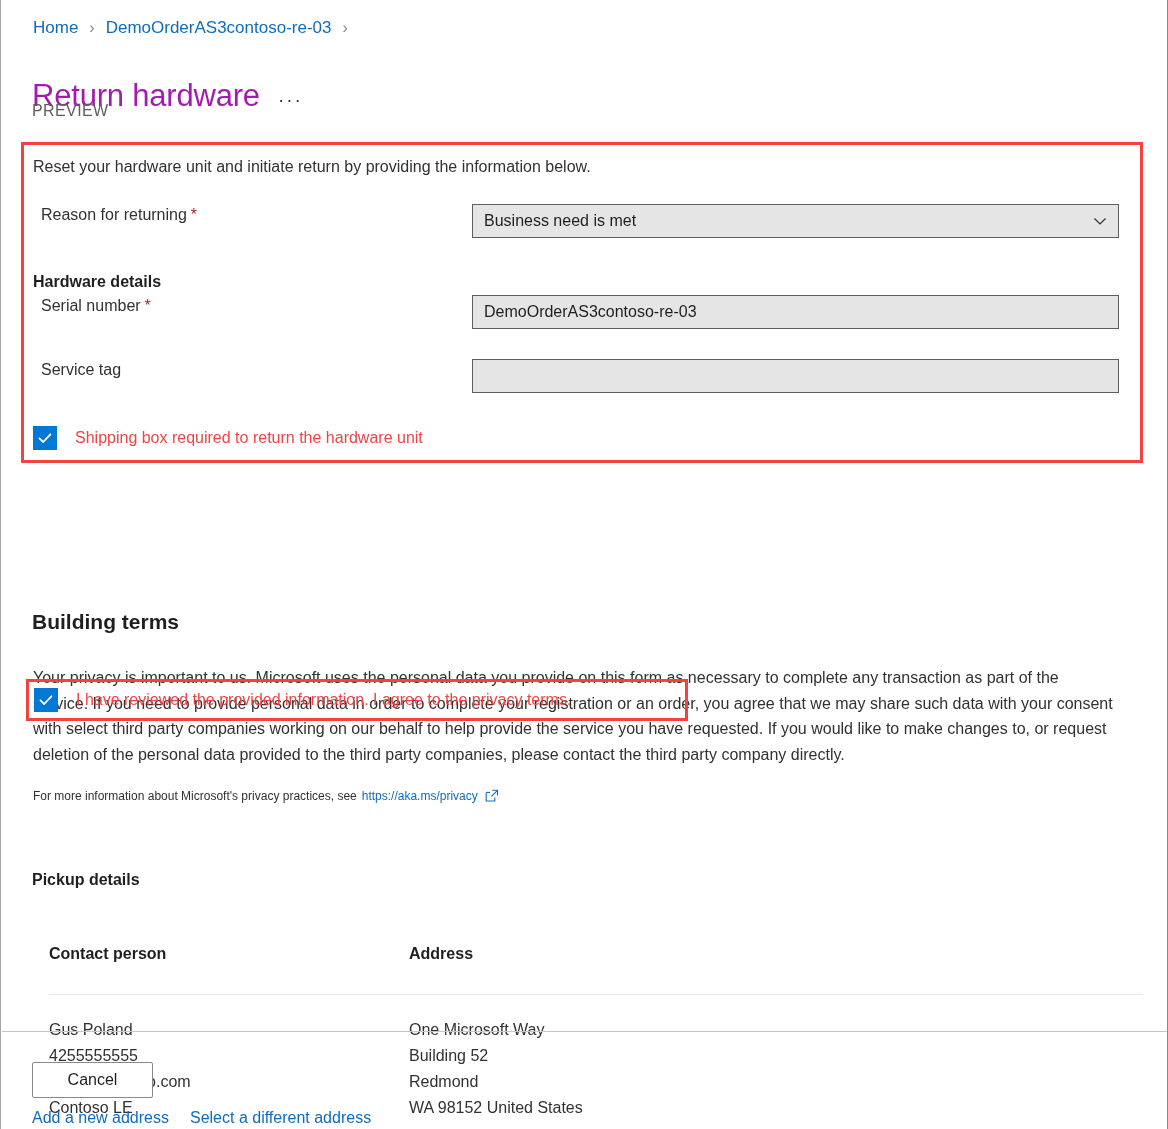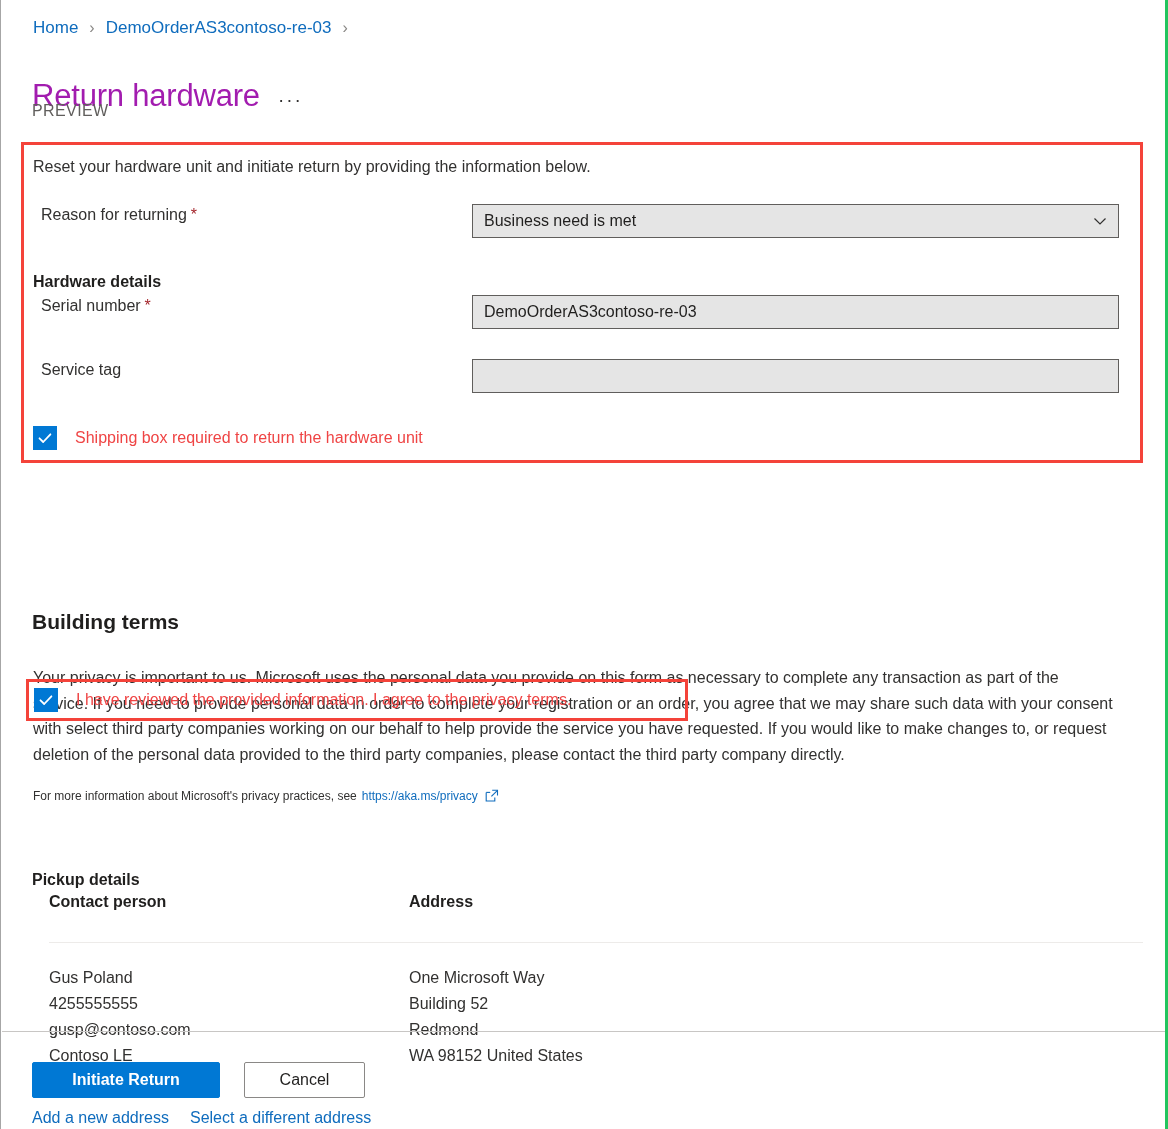--- a/index.html
+++ b/index.html
@@ -8,21 +8,21 @@
     padding: 0;
     background: #ffffff;
     font-family: "Liberation Sans", "DejaVu Sans", sans-serif;
   }
   .page {
     position: relative;
     width: 1168px;
     height: 1129px;
     background: #ffffff;
     border-left: 1px solid #a6a6a6;
-    border-right: 3px solid #22c55e;
+    border-right: 1px solid #22c55e;
     overflow: hidden;
   }
 
   
   .breadcrumb {
     position: absolute;
     left: 32px;
     top: 17px;
     display: flex;
     align-items: center;
@@ -228,21 +228,21 @@
     left: 31px;
     top: 739px;
     font-size: 16px;
     font-weight: 700;
     color: #201f1e;
     line-height: 22px;
   }
   .table {
     position: absolute;
     left: 48px;
-    top: 761px;
+    top: 813px;
     width: 1094px;
   }
   .thead {
     display: flex;
     padding-bottom: 29px;
     border-bottom: 1px solid #edebe9;
   }
   .th {
     font-size: 16px;
     font-weight: 600;
@@ -439,20 +439,19 @@
     </div>
 
     <div class="addr-links">
       <a>Add a new address</a>
       <a>Select a different address</a>
     </div>
   </div>
 
   <div class="footer-divider"></div>
   <div class="footer">
-    <button class="btn btn-primary">Initiate Return</button>
     <button class="btn btn-secondary">Cancel</button>
   </div>
 
   <div class="annot" id="annot-form"></div>
   <div class="annot" id="annot-agree"></div>
 
 </div>
 
 </body></html>

